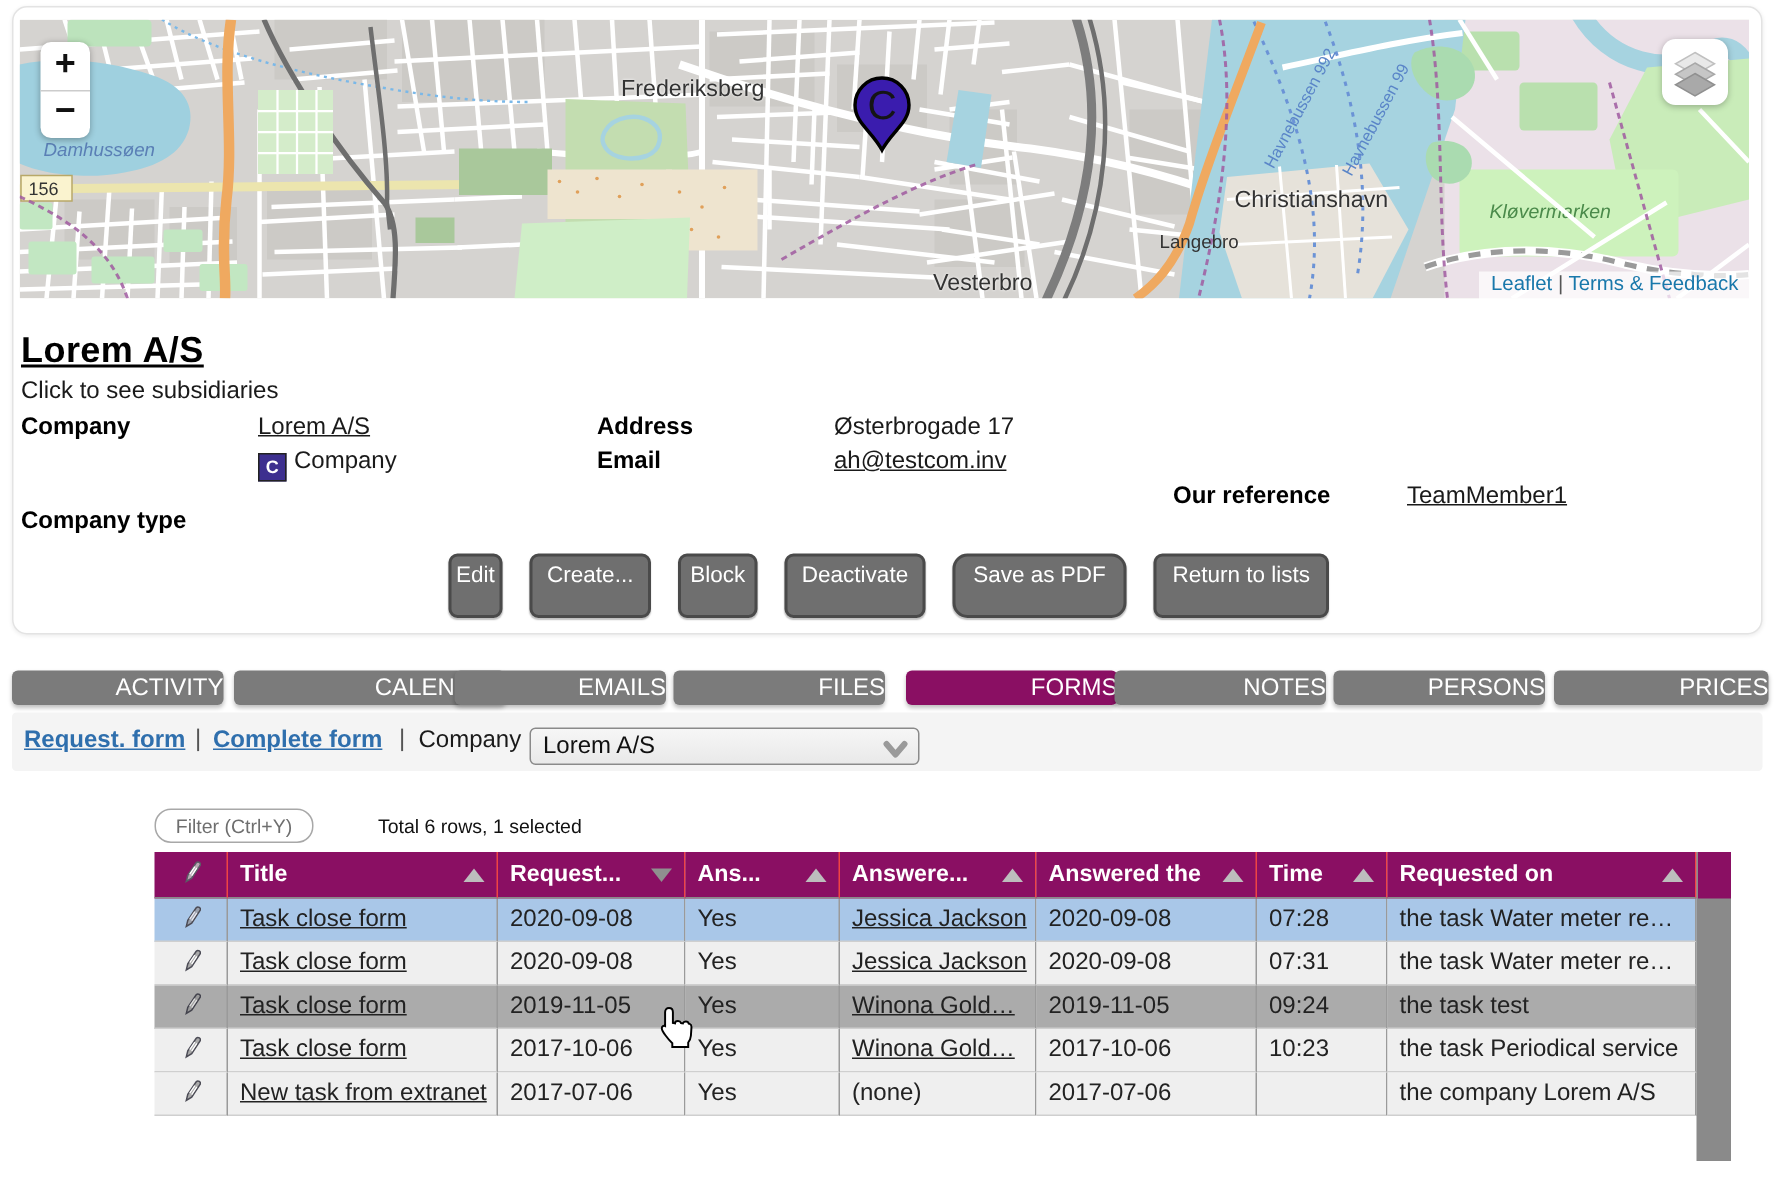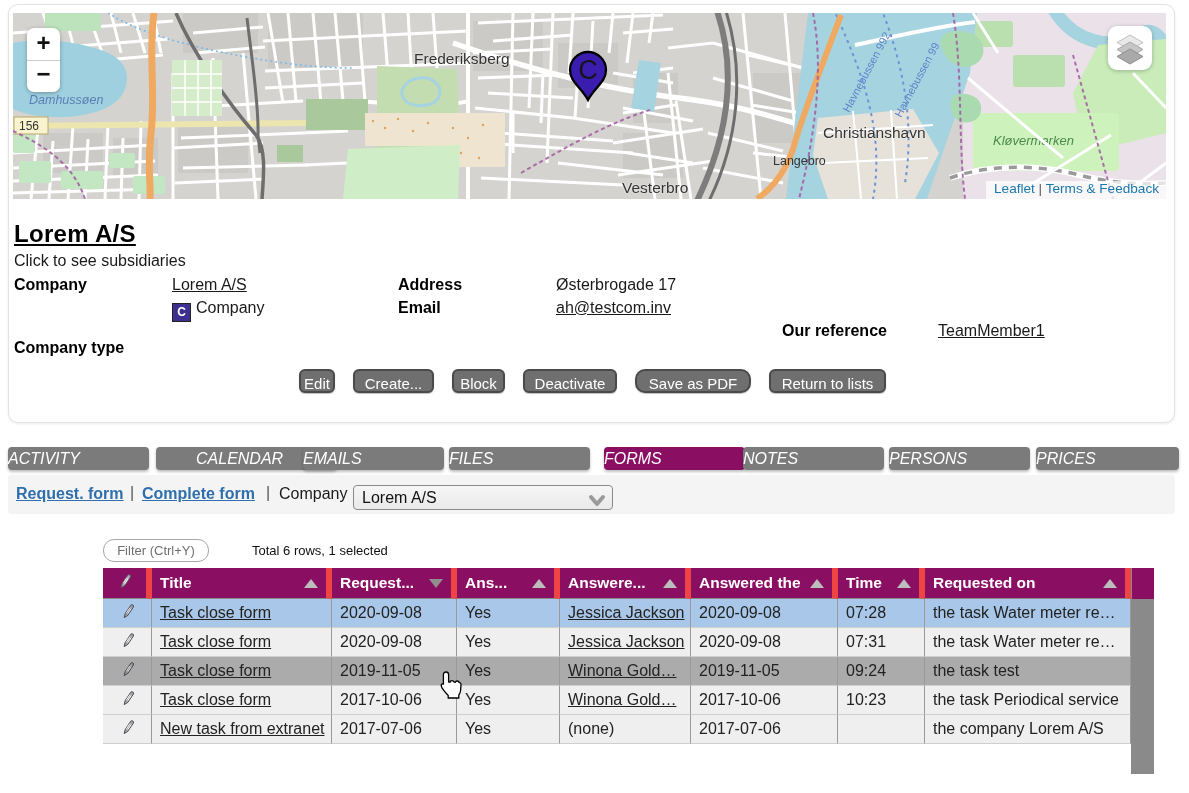--- a/index.html
+++ b/index.html
@@ -17,40 +17,40 @@
            box-shadow:0 1px 4px rgba(0,0,0,0.25);z-index:5;}
   .attrib{position:absolute;right:23px;top:181px;z-index:5;font-size:13.6px;color:#1978ab;
           background:rgba(255,255,255,0.72);padding:0 7px 2px 8px;height:17px;}
   .h1{position:absolute;left:14px;top:220px;font-size:24px;letter-spacing:0.3px;font-weight:bold;color:#000;text-decoration:underline;}
   .sub{position:absolute;left:14px;top:252px;font-size:16px;color:#1a1a1a;}
   .lbl{position:absolute;font-size:16px;font-weight:bold;color:#000;}
   .val{position:absolute;font-size:16px;color:#1a1a1a;}
   .val a, a.val{color:#1a1a1a;text-decoration:underline;}
   .ctypeicon{display:inline-block;width:17px;height:17px;background:#3d2f8f;color:#fff;font-size:12px;
      font-weight:bold;text-align:center;line-height:17px;vertical-align:-3px;margin-right:5px;border:1px solid #222;}
-  .btn{position:absolute;top:369px;height:24px;box-sizing:border-box;background:#6f6f6f;color:#fff;
+  .btn{position:absolute;top:369px;height:43px;box-sizing:border-box;background:#6f6f6f;color:#fff;
        border:2px solid #4a4a4a;border-radius:6px;text-align:center;line-height:25px;font-size:15px;
        box-shadow:0 1px 1px rgba(0,0,0,0.25);}
   .tabs{position:absolute;left:8px;top:447px;width:1167px;height:23px;}
   .tab{position:absolute;top:0;height:23px;background:#7b7b7b;color:#fff;font-size:16px;box-shadow:0 2px 3px rgba(0,0,0,0.25);
-       text-align:left;line-height:23px;border-radius:4px;font-style:italic;}
+       text-align:right;line-height:23px;border-radius:4px;}
   .tabsel{background:#8a0f63;}
   .subbar{position:absolute;left:8px;top:475px;width:1167px;height:39px;background:#f4f4f4;border-radius:3px;}
   .flink{position:absolute;top:10px;font-size:16px;font-weight:bold;color:#2f6fad;text-decoration:underline;}
   .fsep{position:absolute;top:9px;font-size:16px;color:#555;}
   .ctext{position:absolute;top:10px;font-size:16px;color:#1a1a1a;}
   .cselect{position:absolute;left:345px;top:10px;width:260px;height:25px;background:linear-gradient(#f6f6f6,#e9e9e9);
        border:1px solid #8a8a8a;border-radius:4px;font-size:16px;color:#111;line-height:23px;padding-left:8px;box-sizing:border-box;}
   .selarrow{position:absolute;right:6px;top:5px;width:18px;height:14px;}
   .filterbtn{position:absolute;left:103px;top:539px;width:106px;height:23px;border:1px solid #a8a8a8;
        border-radius:11px;box-sizing:border-box;color:#6e6e6e;font-size:13px;line-height:21px;text-align:center;background:#fff;}
   .totals{position:absolute;left:252px;top:543px;font-size:13px;color:#111;}
   table.grid{position:absolute;left:103px;top:568px;width:1028px;border-collapse:separate;border-spacing:0;table-layout:fixed;font-size:16px;}
   table.grid th{background:#8a0f63;color:#fff;font-weight:bold;font-size:15.5px;text-align:left;height:31px;padding:0 4px 0 8px;
-       border-right:6px solid #ef4444;border-bottom:1px solid #8a8a8a;box-sizing:border-box;position:relative;}
+       border-right:1px solid #ef4444;border-bottom:1px solid #8a8a8a;box-sizing:border-box;position:relative;}
   table.grid td{height:29px;padding:0 4px 0 8px;border-right:1px solid #9a9a9a;border-bottom:1px solid #cfcfcf;
        box-sizing:border-box;color:#222;white-space:nowrap;overflow:hidden;}
   table.grid tr.odd td{background:#ffffff;}
   table.grid tr.even td{background:#efefef;}
   table.grid tr.selrow td{background:#a9c7e8;}
   table.grid tr.hovrow td{background:#ababab;}
   table.grid a{color:#222;text-decoration:underline;}
   .sortup{position:absolute;right:8px;top:11px;width:0;height:0;border-left:7px solid transparent;
       border-right:7px solid transparent;border-bottom:9px solid #bdbdbd;}
   .sortdown{position:absolute;right:8px;top:11px;width:0;height:0;border-left:7px solid transparent;

